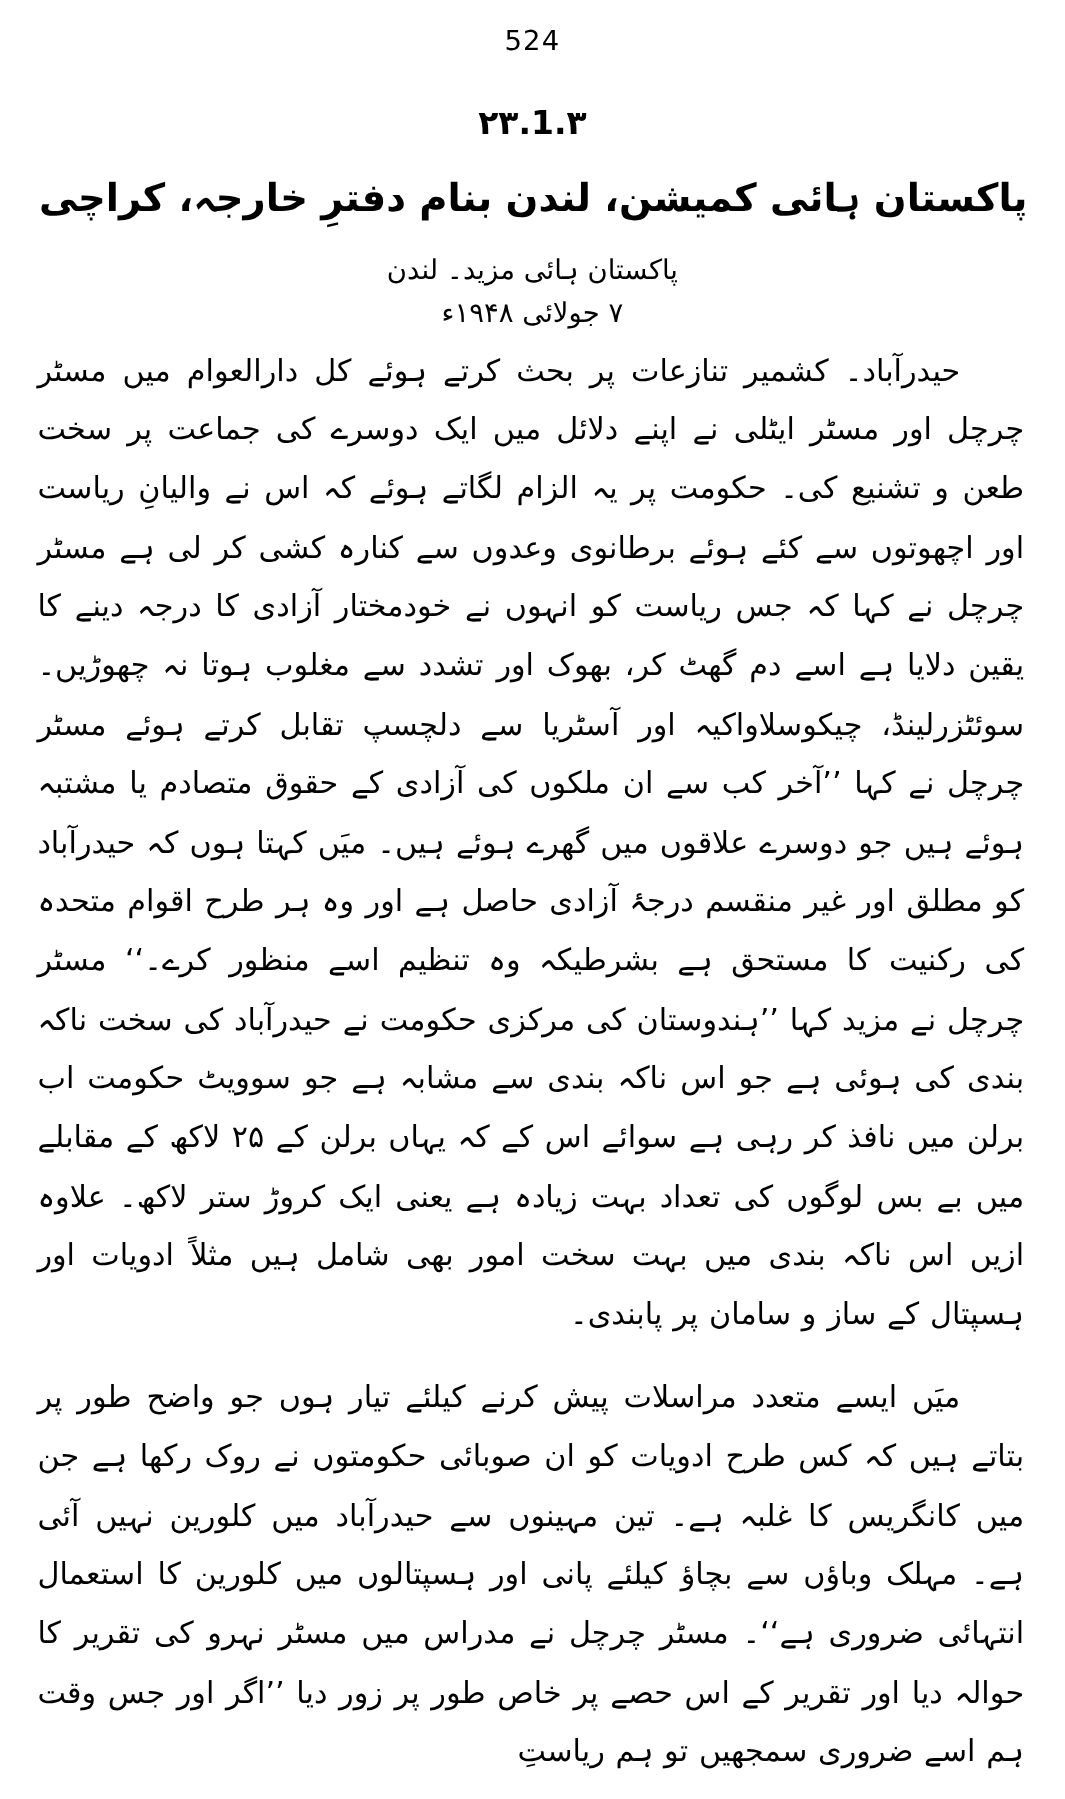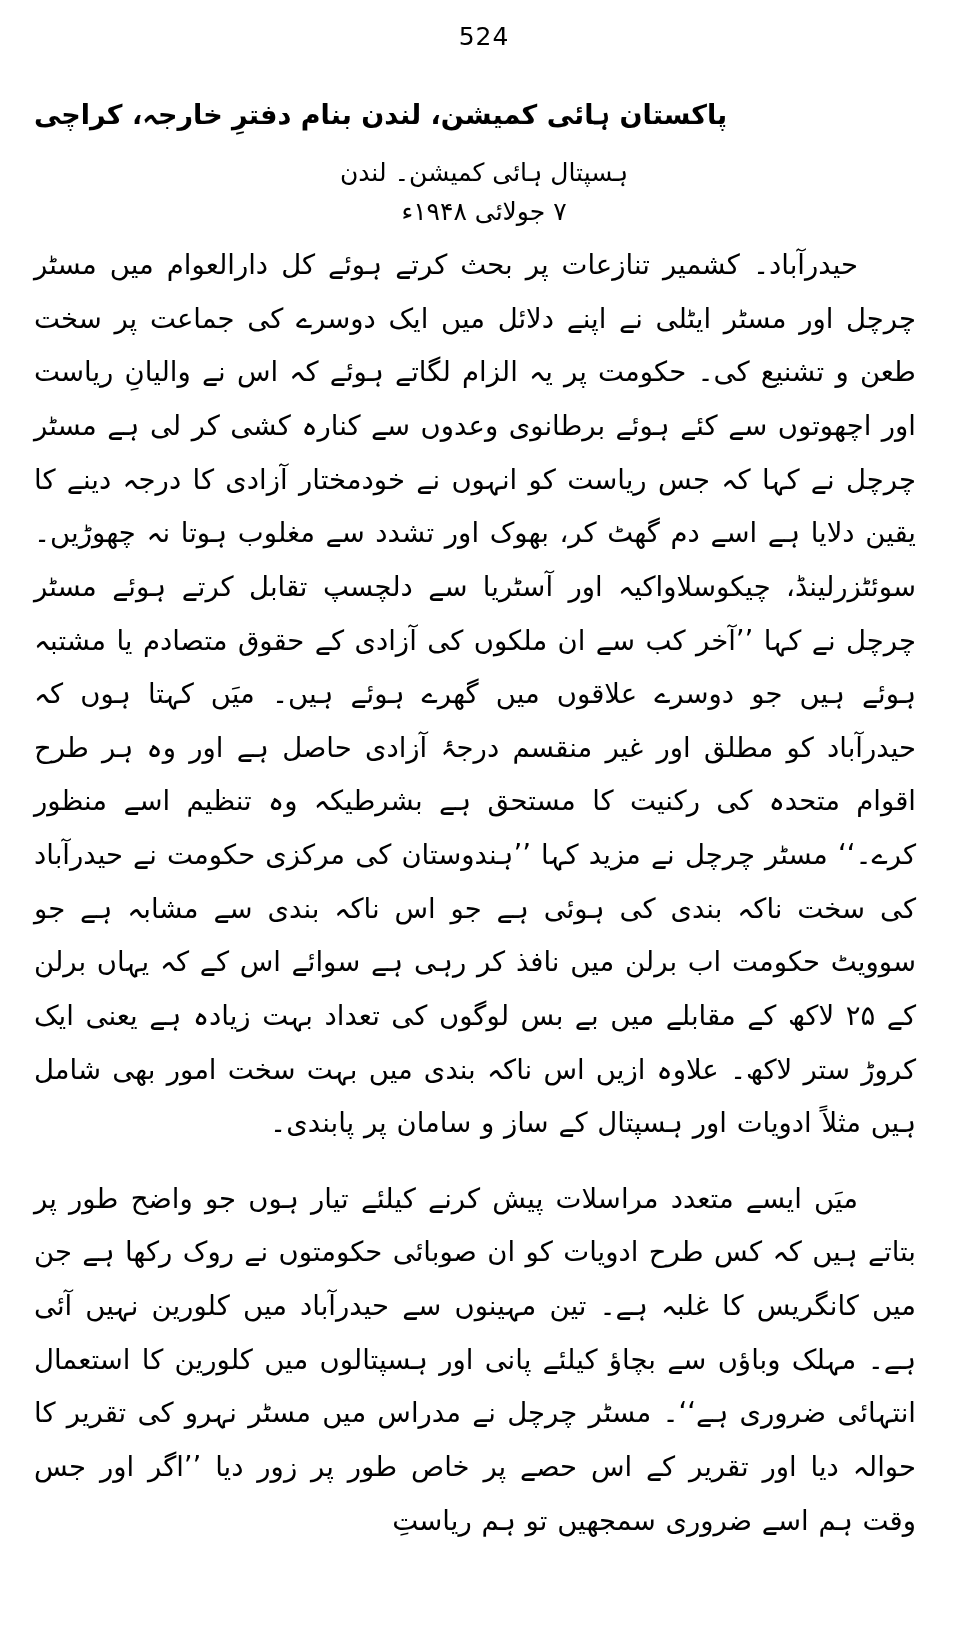--- a/index.html
+++ b/index.html
@@ -30,22 +30,22 @@
   }
   .doc-number {
     text-align: center;
     font-size: 30px;
     font-weight: 700;
     letter-spacing: 2px;
     margin: 0 0 26px 0;
     direction: rtl;
   }
   .doc-title {
-    text-align: left;
-    font-size: 27px;
+    text-align: right;
+    font-size: 35px;
     font-weight: 700;
     line-height: 1.45;
     margin: 0 0 24px 0;
     direction: rtl;
   }
   .origin-line {
     text-align: center;
     font-size: 25px;
     margin: 0 0 10px 0;
     direction: rtl;
@@ -55,41 +55,42 @@
     font-size: 25px;
     margin: 0 0 12px 0;
     direction: rtl;
   }
   .body-text {
     direction: rtl;
     text-align: justify;
     text-justify: inter-word;
     font-size: 27.5px;
     line-height: 1.95;
-    margin: 0 18px 8px 0;
+    margin: 0 3px 8px 0;
     word-spacing: 1px;
   }
   .body-text.indent {
     text-indent: 58px;
   }
   .para-gap {
     height: 14px;
   }
 </style>
 </head>
 <body>
 
 <div class="page">
 
   <div class="page-number">524</div>
 
+  <div class="doc-number">۲۳.1.۳</div>
 
   <h1 class="doc-title">پاکستان ہائی کمیشن، لندن بنام دفترِ خارجہ، کراچی</h1>
 
-  <div class="origin-line">ہسپتال ہائی کمیشن۔ لندن</div>
+  <div class="origin-line">پاکستان ہائی مزید۔ لندن</div>
 
   <div class="date-line">۷ جولائی ۱۹۴۸ء</div>
 
   <p class="body-text indent">حیدرآباد۔ کشمیر تنازعات پر بحث کرتے ہوئے کل دارالعوام میں مسٹر چرچل اور مسٹر ایٹلی نے اپنے دلائل میں ایک دوسرے کی جماعت پر سخت طعن و تشنیع کی۔ حکومت پر یہ الزام لگاتے ہوئے کہ اس نے والیانِ ریاست اور اچھوتوں سے کئے ہوئے برطانوی وعدوں سے کنارہ کشی کر لی ہے مسٹر چرچل نے کہا کہ جس ریاست کو انہوں نے خودمختار آزادی کا درجہ دینے کا یقین دلایا ہے اسے دم گھٹ کر، بھوک اور تشدد سے مغلوب ہوتا نہ چھوڑیں۔ سوئٹزرلینڈ، چیکوسلاواکیہ اور آسٹریا سے دلچسپ تقابل کرتے ہوئے مسٹر چرچل نے کہا ’’آخر کب سے ان ملکوں کی آزادی کے حقوق متصادم یا مشتبہ ہوئے ہیں جو دوسرے علاقوں میں گھرے ہوئے ہیں۔ میَں کہتا ہوں کہ حیدرآباد کو مطلق اور غیر منقسم درجۂ آزادی حاصل ہے اور وہ ہر طرح اقوام متحدہ کی رکنیت کا مستحق ہے بشرطیکہ وہ تنظیم اسے منظور کرے۔‘‘ مسٹر چرچل نے مزید کہا ’’ہندوستان کی مرکزی حکومت نے حیدرآباد کی سخت ناکہ بندی کی ہوئی ہے جو اس ناکہ بندی سے مشابہ ہے جو سوویٹ حکومت اب برلن میں نافذ کر رہی ہے سوائے اس کے   کہ یہاں برلن کے ۲۵ لاکھ کے مقابلے میں بے بس لوگوں کی تعداد بہت زیادہ ہے یعنی ایک کروڑ ستر لاکھ۔ علاوہ ازیں اس ناکہ بندی میں بہت سخت امور بھی شامل ہیں مثلاً ادویات اور ہسپتال کے ساز و سامان پر پابندی۔</p>
 
   <div class="para-gap"></div>
 
   <p class="body-text indent">میَں ایسے متعدد مراسلات پیش کرنے کیلئے تیار ہوں جو واضح طور پر بتاتے ہیں کہ کس طرح ادویات کو ان صوبائی حکومتوں نے روک رکھا ہے جن میں کانگریس کا غلبہ ہے۔ تین مہینوں سے حیدرآباد میں کلورین نہیں آئی ہے۔ مہلک وباؤں سے بچاؤ کیلئے پانی اور ہسپتالوں میں کلورین کا استعمال انتہائی ضروری ہے‘‘۔ مسٹر چرچل نے مدراس میں مسٹر نہرو کی تقریر کا حوالہ دیا اور تقریر کے اس حصے پر خاص طور پر زور دیا ’’اگر اور جس وقت ہم اسے ضروری سمجھیں تو ہم ریاستِ</p>
 
 </div>

